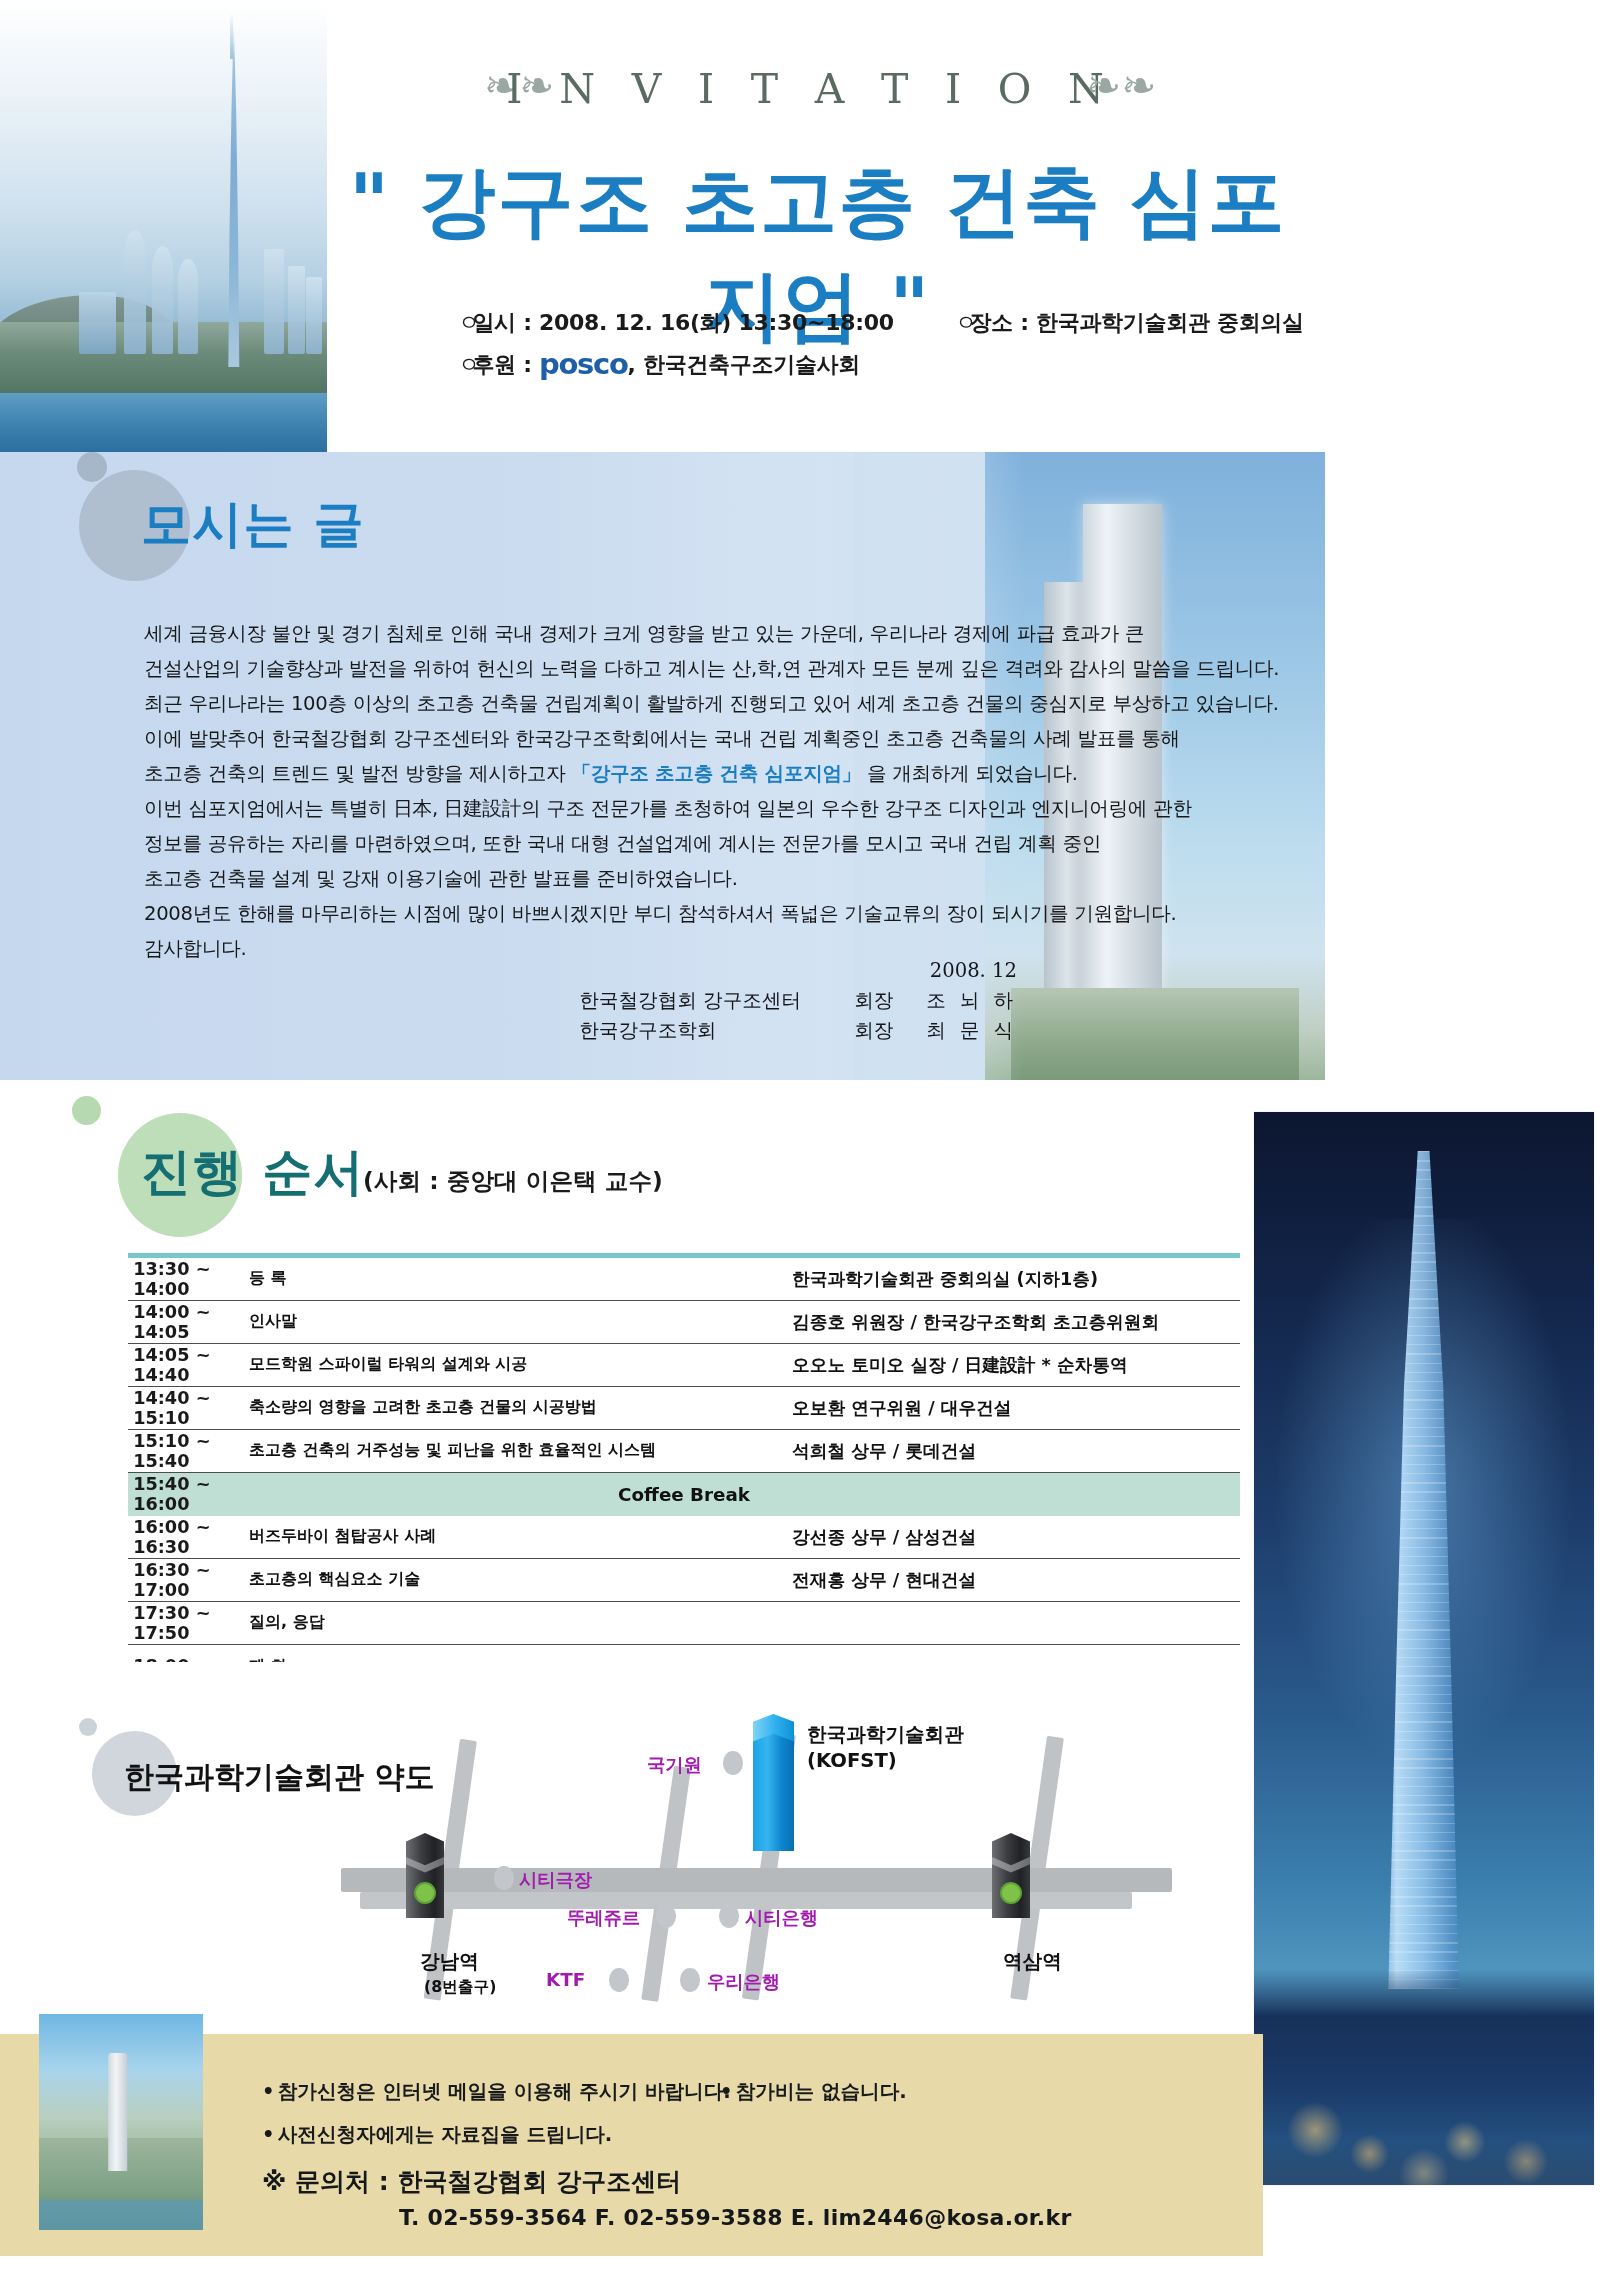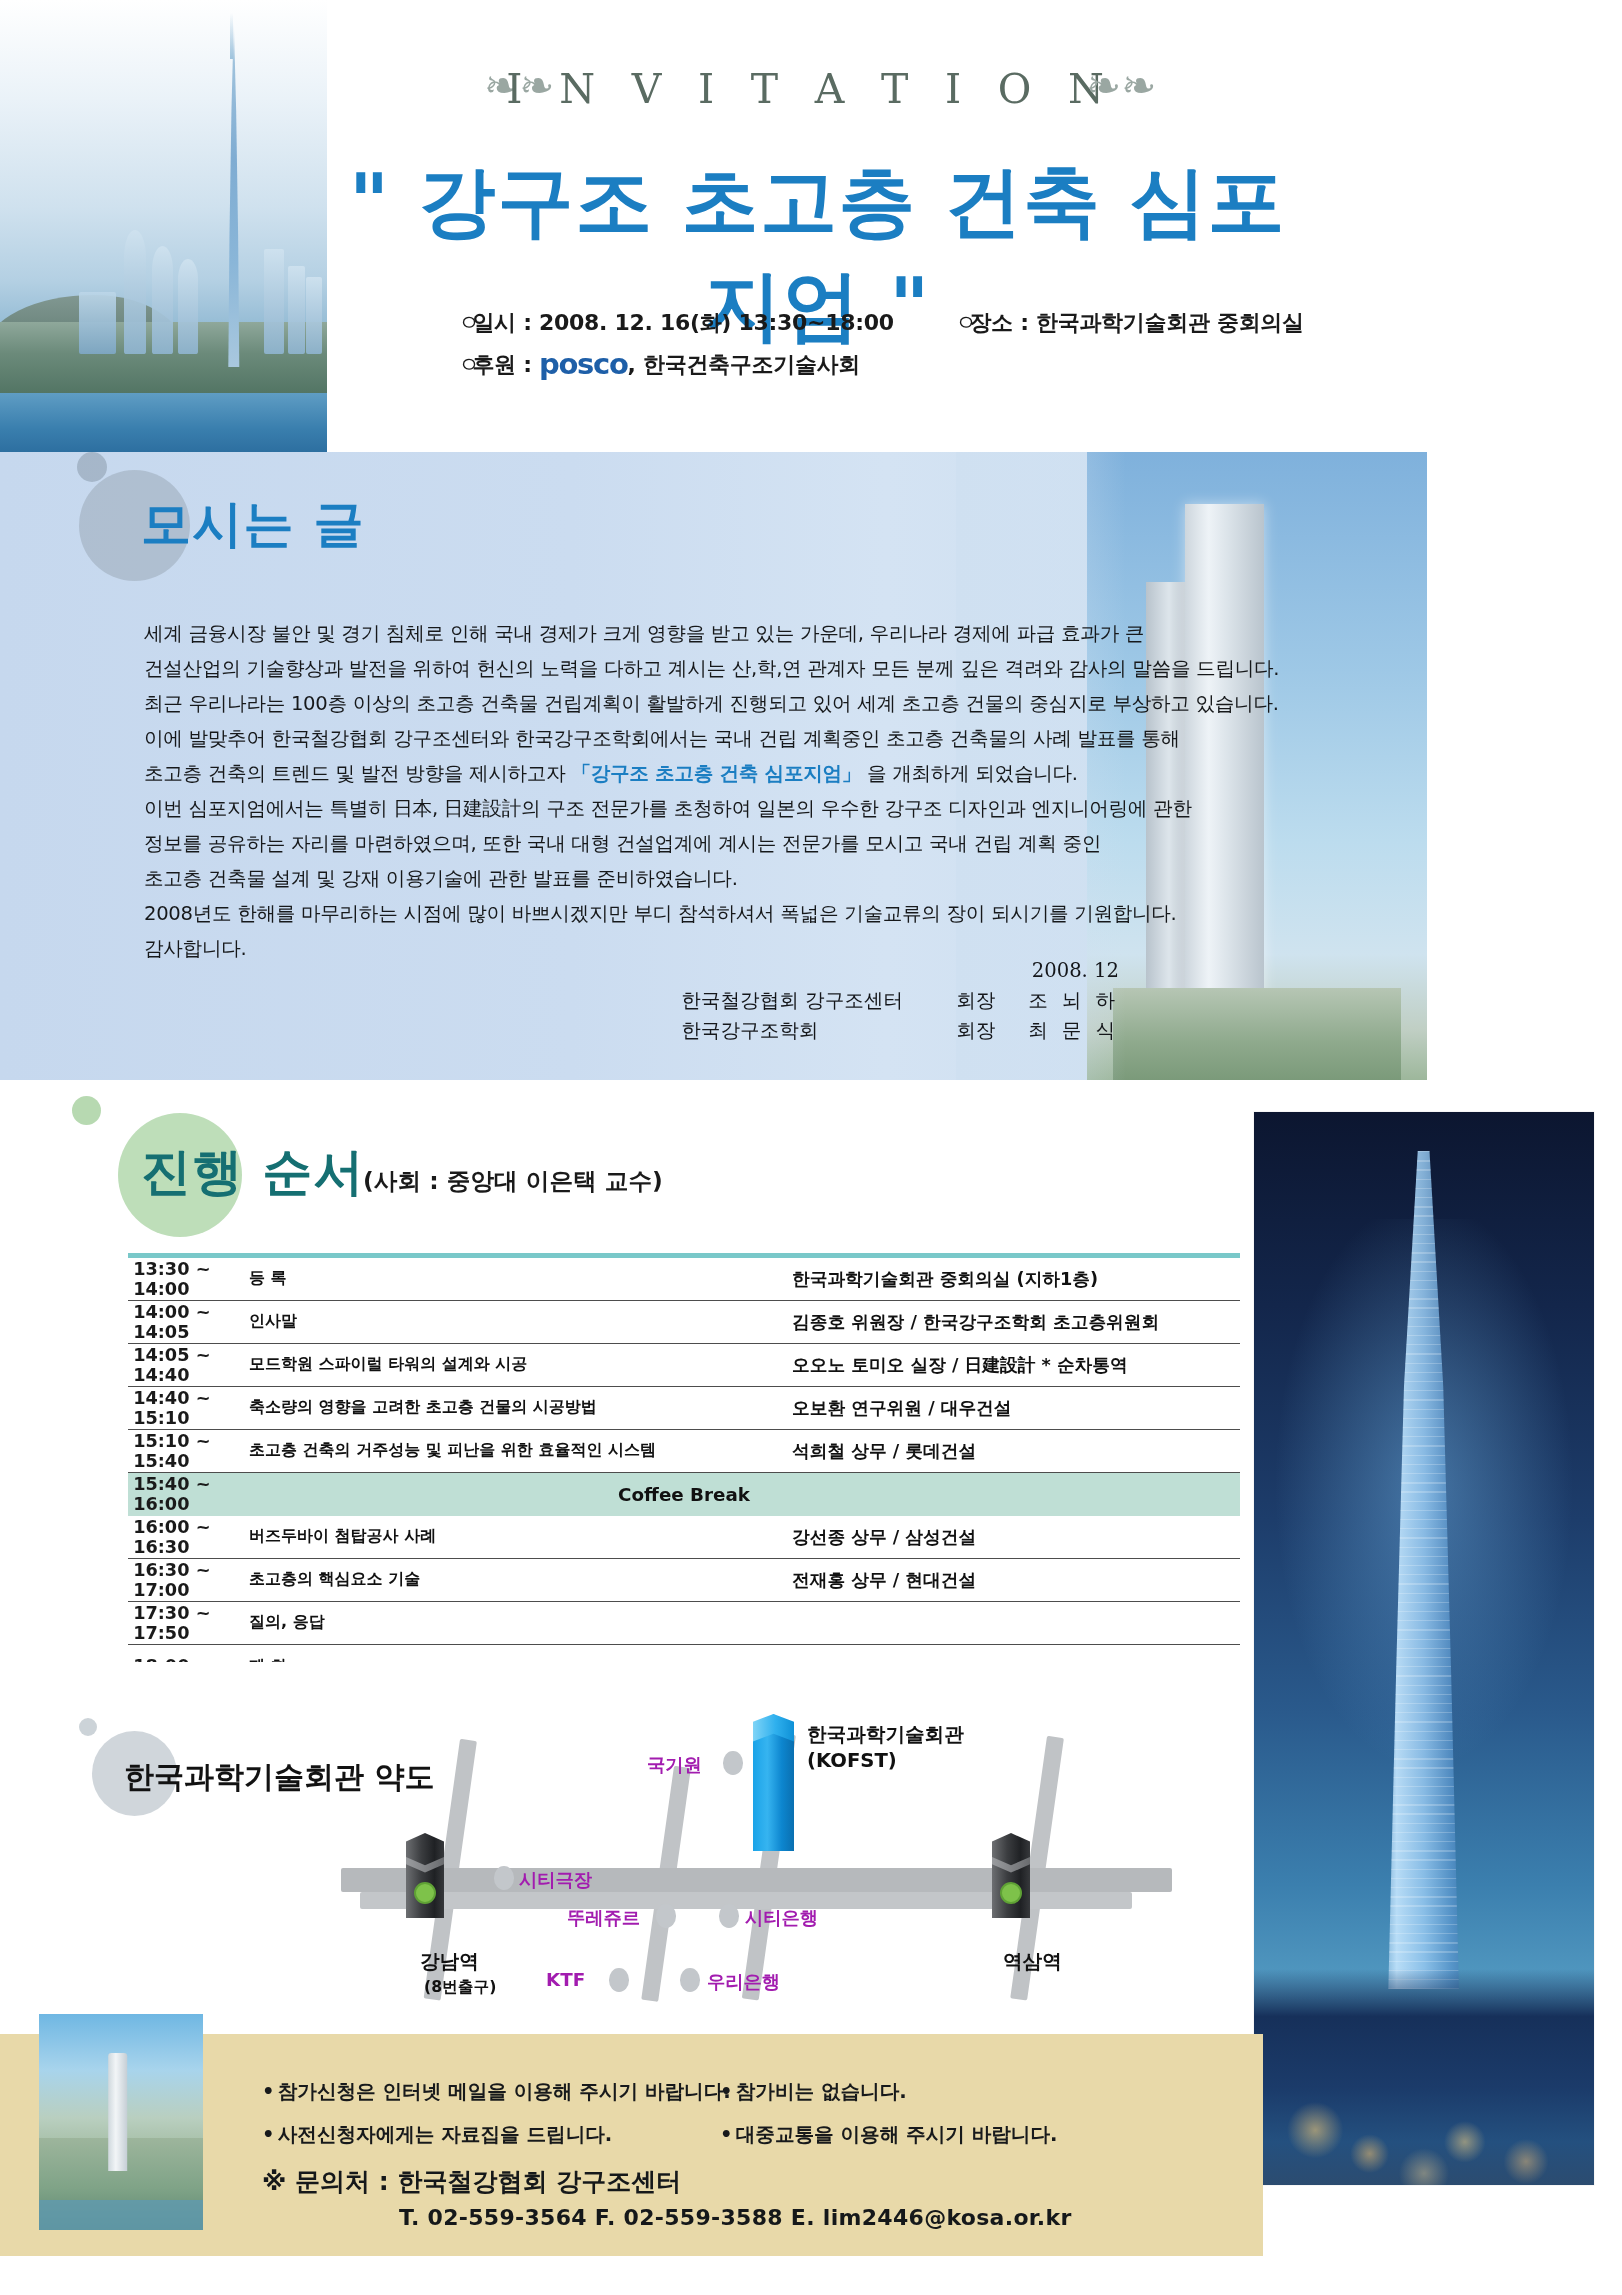--- a/index.html
+++ b/index.html
@@ -62,21 +62,21 @@
   .meta{ position:absolute; left:458px; top:308px; width:1112px; }
   .meta-row{ display:flex; margin-bottom:9.2px; }
   .meta-col-l{ width:497px; }
   .meta-col-r{ width:589px; }
   .meta-item{ font-size:22px; font-weight:700; color:#1a1a1a; letter-spacing:-0.3px; white-space:nowrap;}
   .meta-bullet{ display:inline-block; width:14.4px; font-weight:400;}
   .posco{ color:#1e5fa8; font-weight:700; font-size:29px; letter-spacing:-1.3px; font-family:"DejaVu Sans",sans-serif; vertical-align:-2px;}
 
   
   .greet{
-    position:absolute; left:0; top:452px; width:1427px; height:628px;
+    position:absolute; left:0; top:452px; width:1325px; height:628px;
     background:linear-gradient(to right,#c6d8ee 0%,#cbdcf0 40%,#d4e3f3 62%,#cfe0f1 78%,#a9c6e2 100%);
     overflow:hidden;
     padding-left:12px;
   }
   .greet-photo{
     position:absolute; right:0; top:0; width:340px; height:628px;
     background:linear-gradient(to bottom,#7fb1dc 0%,#9ec8e6 35%,#bcdcee 62%,#cfe3ef 80%,#c0cfc4 92%,#9db79b 100%);
   }
   .greet-photo-fade{ position:absolute; right:301px; top:0; width:170px; height:628px;
     background:linear-gradient(to right, #cfe0f1 0%, rgba(207,224,241,0) 100%); }
@@ -427,21 +427,20 @@
 </div>
 
 <div class="footer">
   <div class="notes">
     <div class="notes-row">
       <div class="note note-a"><span class="bull">•</span><span>참가신청은 인터넷 메일을 이용해 주시기 바랍니다.</span></div>
       <div class="note note-b"><span class="bull">•</span><span>참가비는 없습니다.</span></div>
     </div>
     <div class="notes-row">
       <div class="note note-a"><span class="bull">•</span><span>사전신청자에게는 자료집을 드립니다.</span></div>
-      <div class="note note-b"><span class="bull">•</span><span>대중교통을 이용해 주시기 바랍니다.</span></div>
     </div>
   </div>
 
   <div class="contact">
     <span>※</span>
     <span>문의처 : 한국철강협회 강구조센터</span>
   </div>
   <div class="contact-line2">T. 02-559-3564  F. 02-559-3588  E. lim2446@kosa.or.kr</div>
 </div>
 

